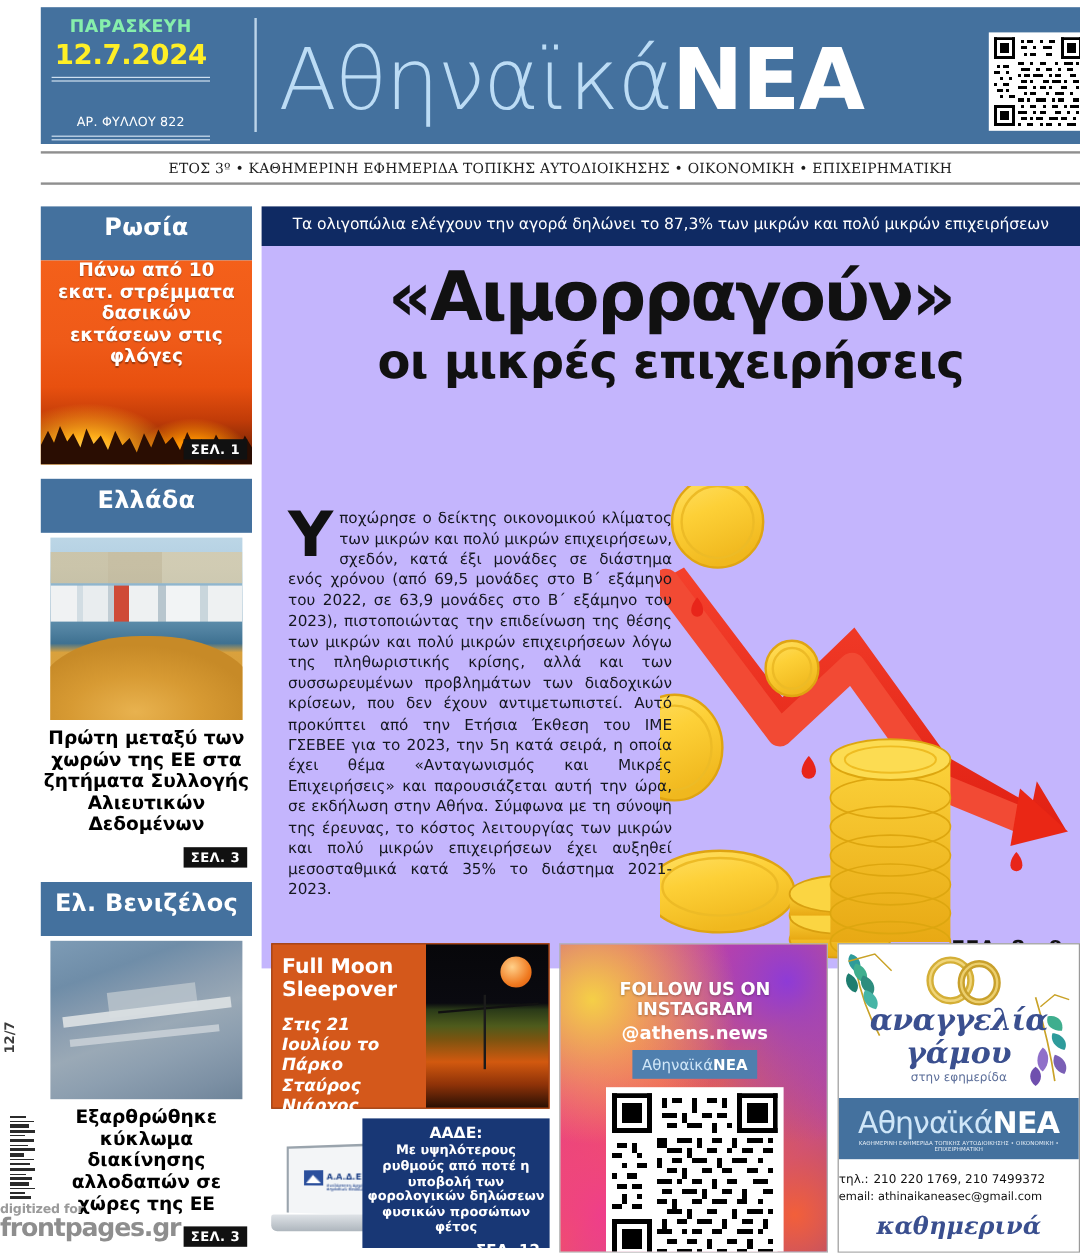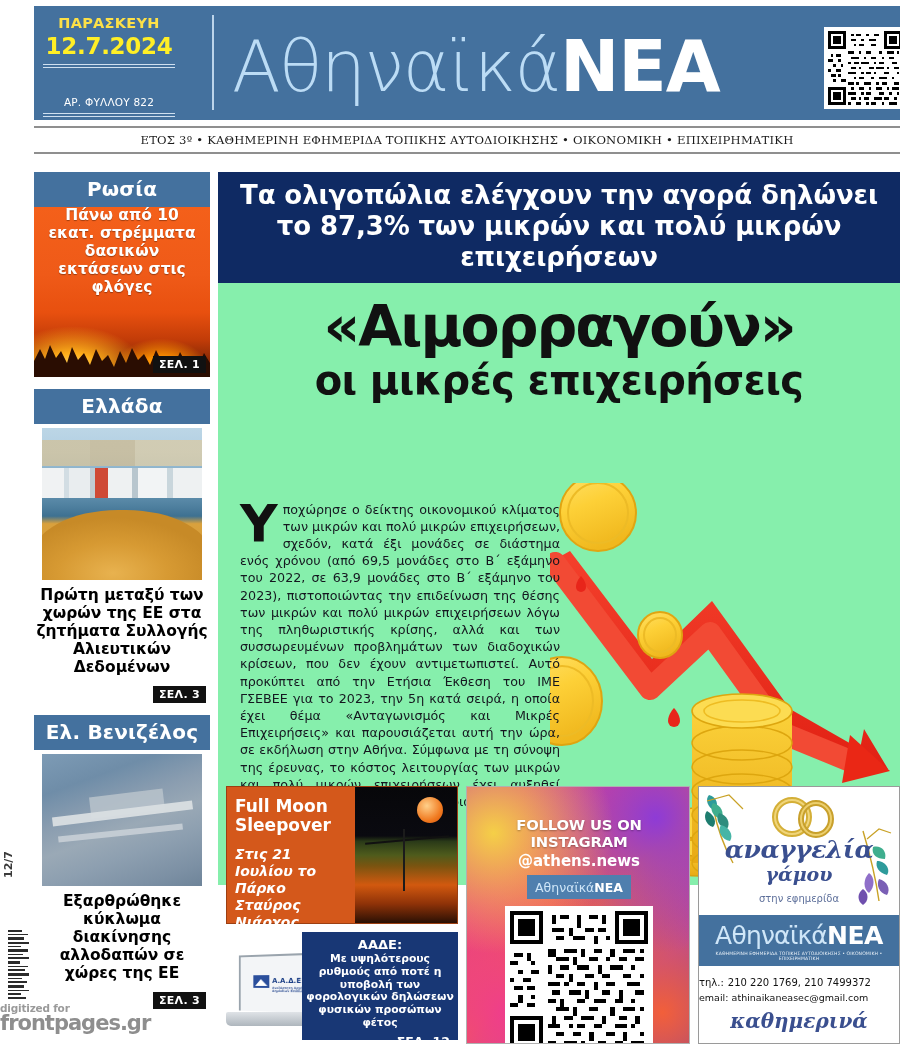--- a/index.html
+++ b/index.html
@@ -19,21 +19,21 @@
   .mast-blue {
     position: absolute; left: 34px; top: 6px; width: 866px; height: 114px;
     background: #44719e;
   }
   .mast-left {
     position: absolute; left: 0; top: 0; width: 150px; height: 114px;
     color: #ffffff; text-align: center;
   }
   .mast-day {
     margin-top: 9px; font-size: 14.5px; font-weight: bold; letter-spacing: .3px;
-    color: #fde047;
+    color: #86efac;
   }
   .mast-date {
     margin-top: 2px; font-size: 23px; font-weight: bold; color: #ffef26;
     letter-spacing: -.3px;
   }
   .mast-rule { height: 4px; border-top: 1.5px solid #cfe0f0; border-bottom: 1.5px solid #cfe0f0;
     margin: 5px 9px 4px 9px; }
   .mast-issue { font-size: 10.5px; letter-spacing: .2px; margin-top: 28px; }
   .mast-price { font-size: 10.5px; letter-spacing: .2px; }
   .mast-divider {
@@ -64,21 +64,21 @@
     text-align: center; font-family: "DejaVu Serif", serif; font-size: 11.6px;
     color: #1b1b1b; padding: 5px 0 5px 0; letter-spacing: .2px; white-space: nowrap;
   }
   .subline-bot { height: 2px; background: #8f8f8f; }
 
   
   .sidebar { position: absolute; left: 34px; top: 172px; width: 176px; }
   .sb-block { margin-bottom: 12px; }
   .sb-head {
     background: #44719e; color: #ffffff; text-align: center;
-    font-size: 20px; font-weight: bold; padding: 5px 0 6px 0; letter-spacing: .2px;
+    font-size: 20px; font-weight: bold; padding: 5px 0 16px 0; letter-spacing: .2px;
   }
   .sb-photo { width: 100%; position: relative; overflow: hidden; }
 
   
   .photo-fire {
     height: 170px;
     background:
       radial-gradient(ellipse 60% 38% at 22% 96%, #ffe680 0%, #ffae1a 26%, rgba(255,120,10,0) 68%),
       radial-gradient(ellipse 40% 30% at 72% 99%, #ffd34d 0%, #ff9100 35%, rgba(255,120,10,0) 72%),
       linear-gradient(180deg,#f4601a 0%, #ef5a18 40%, #e8500f 62%, #c23c08 78%, #5a1c03 100%);
@@ -145,25 +145,25 @@
   .sb-cap {
     text-align: center; font-weight: bold; font-size: 15.5px; line-height: 1.16;
     color: #000000; padding: 7px 2px 4px 2px;
   }
   .sb-selrow { text-align: right; padding: 2px 4px 0 0; }
 
   
   .main { position: absolute; left: 218px; top: 172px; width: 682px; }
   .banner {
     background: #0f2a63; color: #ffffff; text-align: center;
-    font-size: 26px; font-weight: bold; line-height: 1.2;
+    font-size: 13px; font-weight: normal; line-height: 1.2;
     padding: 8px 10px 9px 10px; letter-spacing: -.1px;
   }
   .story {
-    position: relative; background: #86efac; height: 602px; overflow: hidden;
+    position: relative; background: #c4b5fd; height: 602px; overflow: hidden;
   }
   .head1 {
     text-align: center; font-size: 57px; font-weight: bold; color: #111111;
     letter-spacing: -2px; padding-top: 16px; line-height: .98;
   }
   .head2 {
     text-align: center; font-size: 40px; font-weight: bold; color: #111111;
     letter-spacing: -.6px; padding-top: 6px; line-height: 1;
   }
   .body-col {
@@ -277,21 +277,21 @@
   }
   .wed-rings { position: absolute; left: 62px; top: 6px; width: 86px; height: 46px; }
   .wed-t1 {
     position: absolute; left: 0; top: 48px; width: 100%; text-align: center;
     font-family: "DejaVu Serif", serif; font-style: italic;
     font-size: 25px; color: #3a4f8f; font-weight: bold; letter-spacing: -.5px;
   }
   .wed-t2 {
     position: absolute; left: 0; top: 76px; width: 100%; text-align: center;
     font-family: "DejaVu Serif", serif; font-style: italic;
-    font-size: 19px; color: #3a4f8f; font-weight: bold;
+    font-size: 25px; color: #3a4f8f; font-weight: bold;
   }
   .wed-t3 {
     position: absolute; left: 0; top: 106px; width: 100%; text-align: center;
     font-size: 10px; color: #5d6f9a;
   }
   .wed-band {
     background: #44719e; padding: 6px 4px 5px 4px; text-align: center;
   }
   .wed-band .a { color: #cfe6f8; font-size: 25px; letter-spacing: -.8px; }
   .wed-band .n { color: #ffffff; font-size: 25px; font-weight: bold; letter-spacing: -.5px; }

